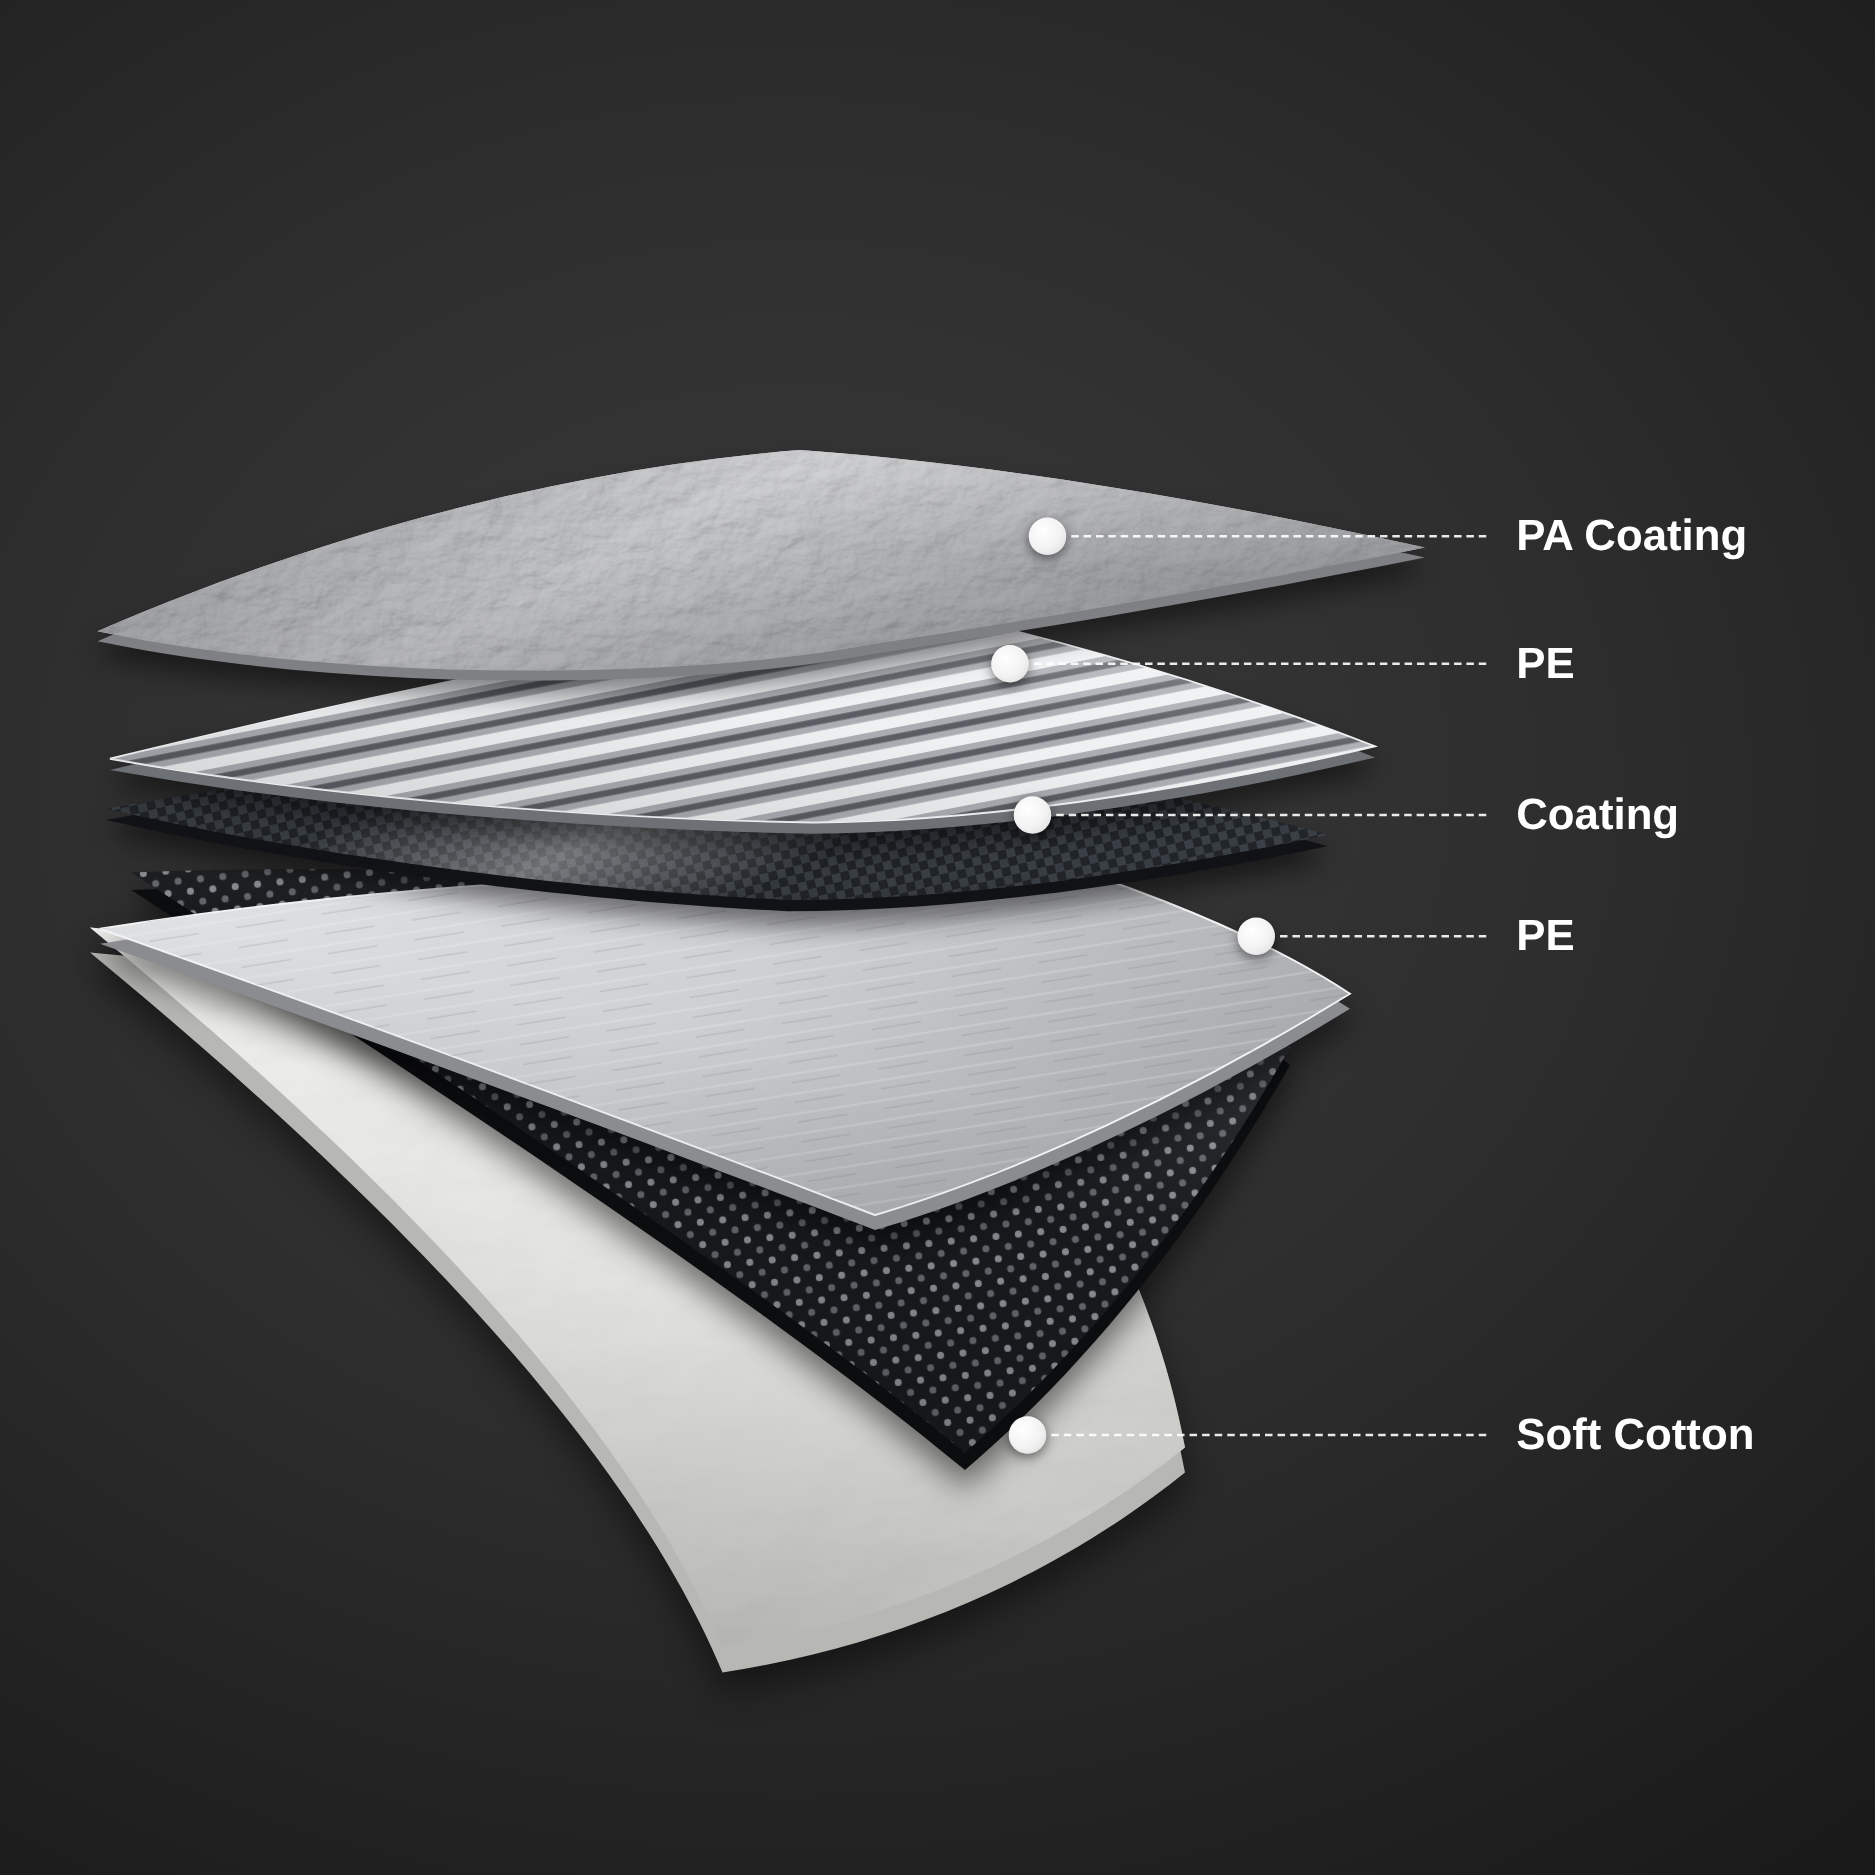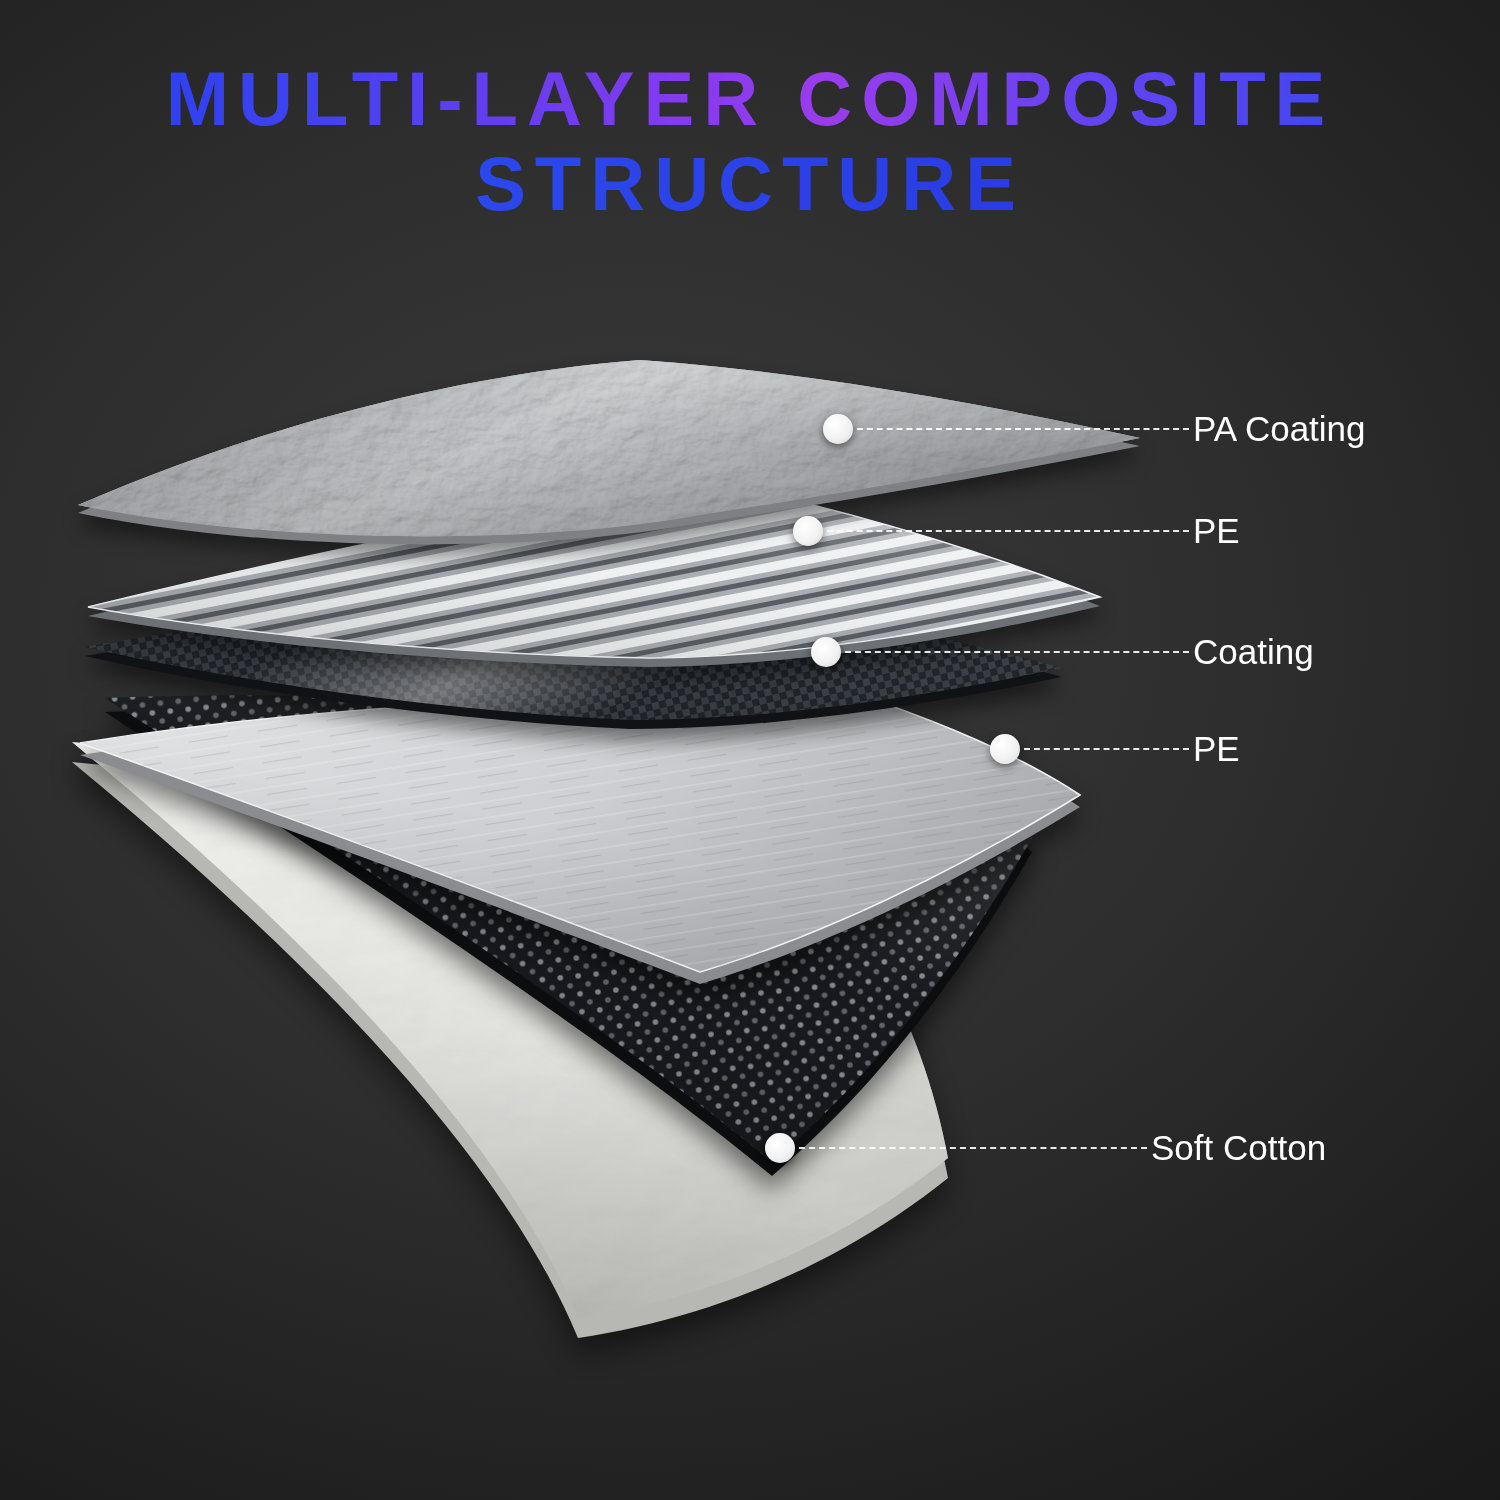--- a/index.html
+++ b/index.html
@@ -18,31 +18,27 @@
   .line2{background:linear-gradient(92deg,#2a52f2 0%,#2b3fe6 60%,#2430d8 100%);
     -webkit-background-clip:text;background-clip:text;}
   .layers-svg{position:absolute;left:0;top:0;width:1500px;height:1500px;}
   .callout{position:absolute;display:flex;align-items:center;}
   .dot{
     width:30px;height:30px;border-radius:50%;flex:0 0 auto;
     background:radial-gradient(circle at 38% 35%, #ffffff 0%, #f2f2f2 55%, #d6d6d6 100%);
     box-shadow:0 3px 9px rgba(0,0,0,.5);
   }
   .dash{height:0;border-top:2px dashed rgba(255,255,255,.9);flex:0 0 auto;margin-left:4px;}
-  .label{margin-left:4px;font-size:35px;color:#ffffff;white-space:nowrap;font-weight:400;}
+  .label{margin-left:24px;font-size:35px;color:#ffffff;white-space:nowrap;font-weight:700;}
 </style>
 </head>
 <body>
 
 <div class="page">
 
-  <header class="title">
-    <div class="title-line line1">MULTI-LAYER COMPOSITE</div>
-    <div class="title-line line2">STRUCTURE</div>
-  </header>
 
   <svg class="layers-svg" viewBox="0 0 1500 1500">
     <defs>
       <linearGradient id="g-foil" x1="0" y1="0" x2="1" y2="0.35">
         <stop offset="0" stop-color="#a9abae"></stop>
         <stop offset="0.5" stop-color="#d8d9db"></stop>
         <stop offset="1" stop-color="#9b9da0"></stop>
       </linearGradient>
       <linearGradient id="g-pe2" x1="0" y1="0" x2="1" y2="0.4">
         <stop offset="0" stop-color="#e3e4e6"></stop>
@@ -167,19 +163,19 @@
     <span class="label">Coating</span>
   </div>
 
   <div class="callout" style="left:990px;top:729px;">
     <span class="dot"></span>
     <span class="dash" style="width:165px;"></span>
     <span class="label">PE</span>
   </div>
 
 
-  <div class="callout" style="left:765px;top:1128px;">
+  <div class="callout" style="left:807px;top:1128px;">
     <span class="dot"></span>
     <span class="dash" style="width:348px;"></span>
     <span class="label">Soft Cotton</span>
   </div>
 
 </div>
 
 </body></html>

